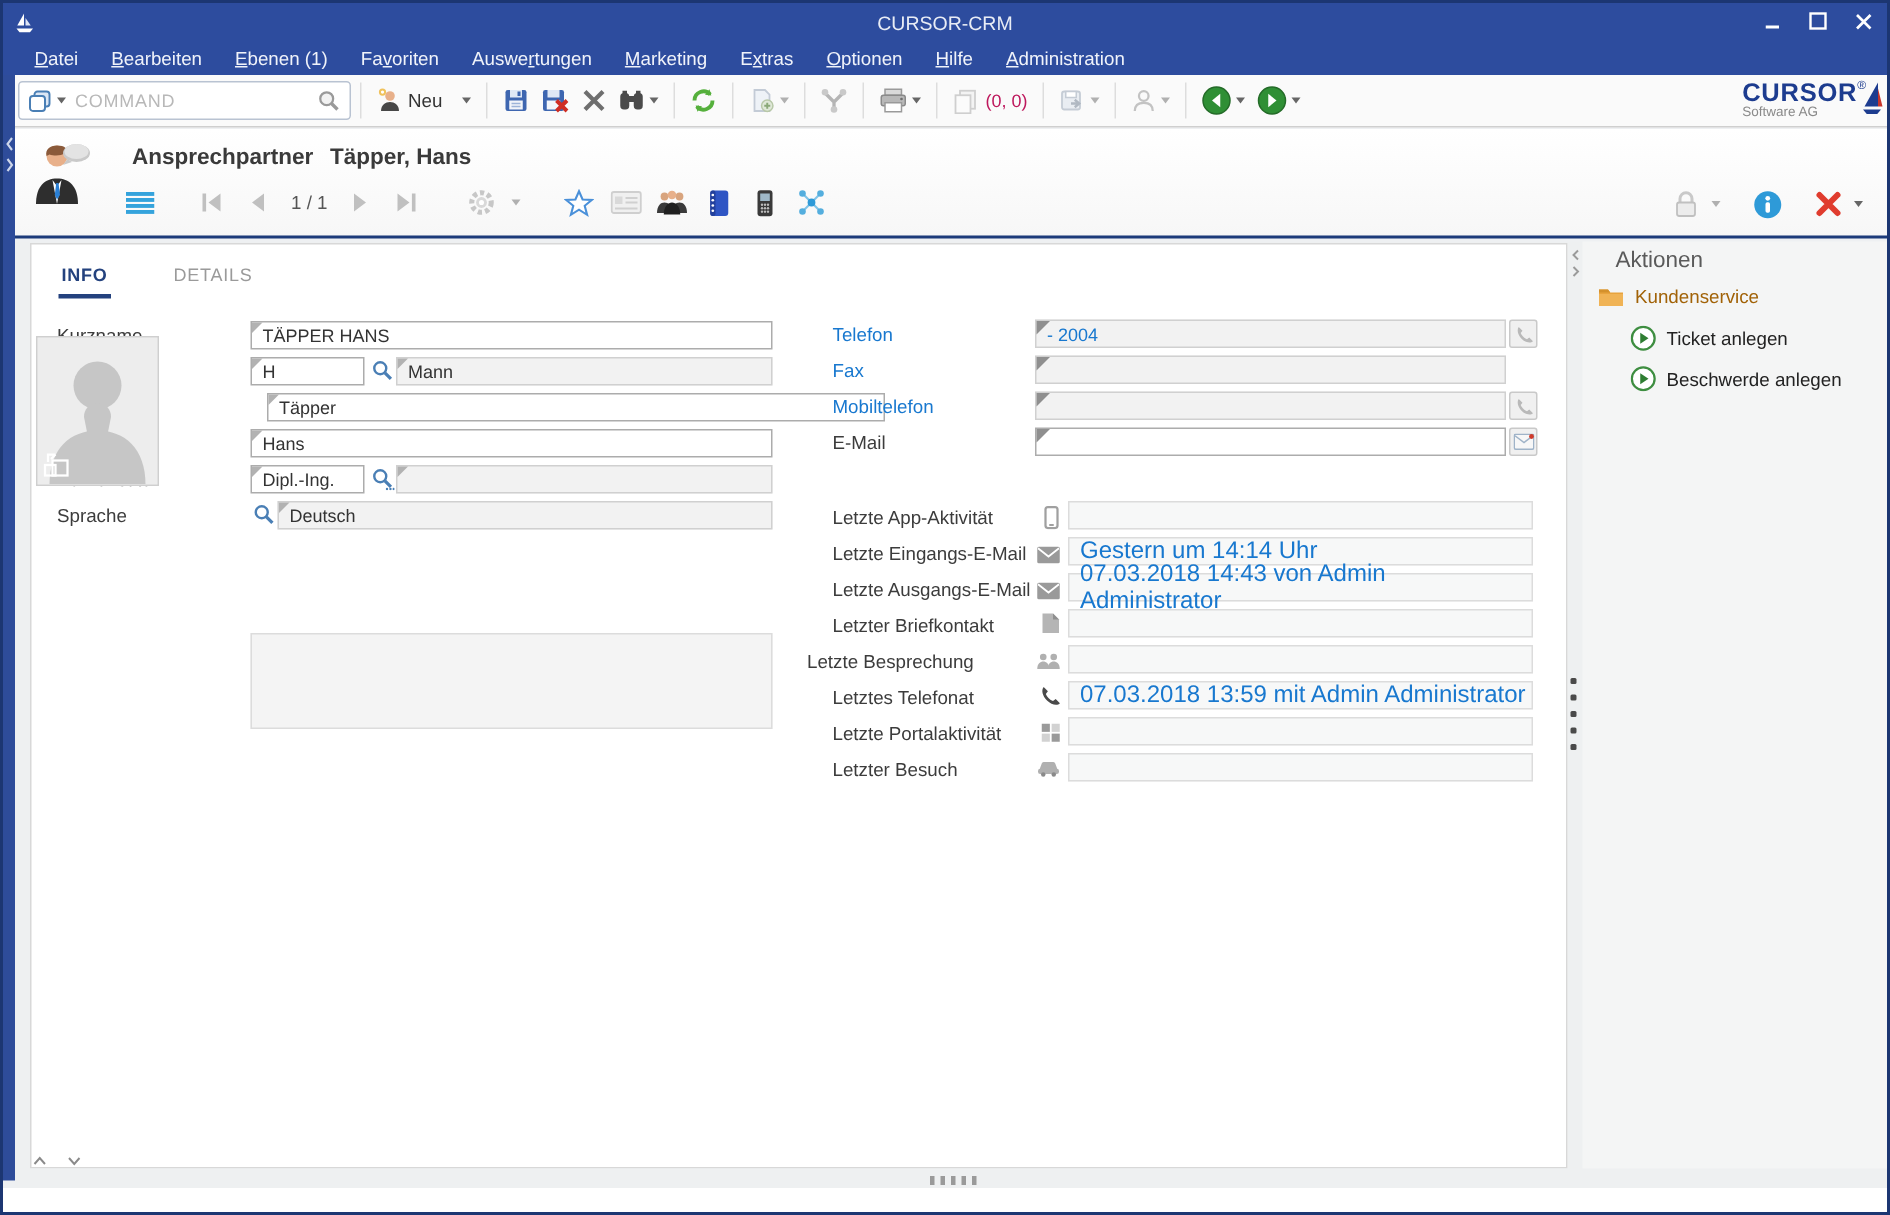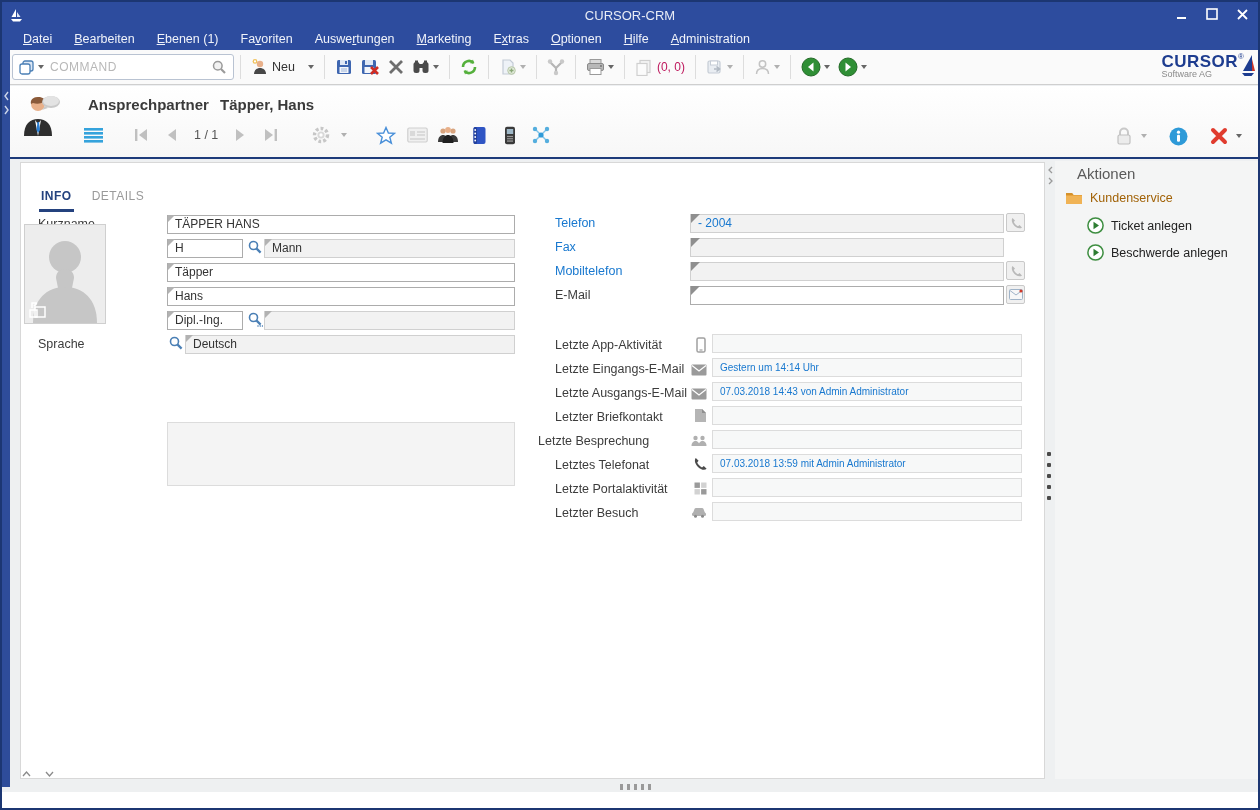--- a/index.html
+++ b/index.html
@@ -46,34 +46,34 @@
   .rtools-right { position:absolute; right:16px; top:40px; display:flex; align-items:center; gap:8px; }
 
   
   .left-stripe { position:absolute; left:0; top:48px; width:8px; height:737px; background:#2e4c9a; z-index:6; }
   .stripe-chevrons { position:absolute; left:1px; top:40px; }
 
   
   .content-bg { position:absolute; left:8px; top:159px; width:1250px; height:626px; background:#eef0f1; }
   .panel { position:absolute; left:18px; top:160px; width:1025px; height:617px; background:#fff; border:1px solid #d8d8d8; }
 
-  .tabs { position:absolute; left:18px; top:22px; display:flex; gap:16px; }
+  .tabs { position:absolute; left:18px; top:9px; display:flex; gap:40px; }
   .tab { font-size:12px; letter-spacing:0.5px; padding:4px 2px 6px 2px; cursor:pointer; }
   .tab.active { color:#24427e; font-weight:bold; border-bottom:3px solid #24427e; }
   .tab.inactive { color:#9a9a9a; }
 
   .lbl { position:absolute; font-size:12.5px; color:#3c3c3c; }
   .lbl.link { color:#1878cf; }
   .fld { position:absolute; height:19px; }
   .fld input, .fld .ro { width:100%; height:100%; border:1px solid #acacac; background:#fff; font-size:12px; color:#333; padding:0 4px 0 7px; font-family:"Liberation Sans",sans-serif; outline:none; }
   .fld.gray input, .fld.gray .ro { background:#f2f2f2; border:1px solid #d0d0d0; }
   .fld.blueval input { color:#1878cf; }
   .fld::before { content:""; position:absolute; left:1px; top:1px; border-top:7px solid #b2b2b2; border-right:7px solid transparent; z-index:2; }
   .fld.bigtri::before { border-top-width:9px; border-right-width:9px; border-top-color:#8f8f8f; }
-  .actfld { position:absolute; height:19px; background:#f7f8f8; border:1px solid #dcdcdc; font-size:10px; color:#1878cf; display:flex; align-items:center; padding-left:7px; }
+  .actfld { position:absolute; height:19px; background:#f7f8f8; border:1px solid #dcdcdc; font-size:16px; color:#1878cf; display:flex; align-items:center; padding-left:7px; }
   .sidebtn { position:absolute; width:19px; height:19px; background:#f0f0f0; border:1px solid #c9c9c9; border-radius:2px; display:flex; align-items:center; justify-content:center; cursor:pointer; }
   .rowicon { position:absolute; width:17px; height:17px; display:flex; align-items:center; justify-content:center; }
   .mag { position:absolute; width:16px; height:16px; cursor:pointer; }
 
   .photo { position:absolute; left:22px; top:222px; width:82px; height:100px; background:#ededed; border:1px solid #cfcfcf; overflow:hidden; }
   .photo .overlay { position:absolute; left:3px; bottom:3px; }
   .adresse-lbl { position:absolute; left:147px; top:242px; font-size:12.5px; color:#1878cf; font-weight:bold;margin-top:31px; }
   .adresse-box { position:absolute; left:147px; top:260px; width:348px; height:64px; background:#f4f4f4; border:1px solid #dcdcdc; font-size:12.5px; color:#333; padding:4px 6px; }
 
   
@@ -469,21 +469,21 @@
   <div class="fld" style="left:165px; top:236px; width:76px"><input value="H" style=""></div>
   <span class="mag" style="left:245px; top:237px">
       <svg width="16" height="16" viewBox="0 0 16 16">
         <circle cx="6.5" cy="6.5" r="4" fill="none" stroke="#4a7fb5" stroke-width="1.6"></circle>
         <line x1="9.6" y1="9.6" x2="13.6" y2="13.6" stroke="#4a7fb5" stroke-width="2.2"></line>
       </svg>
     </span>
   <div class="fld gray" style="left:262px; top:236px; width:251px"><input readonly="" value="Mann" style=""></div>
 
   <span class="lbl" style="left:36px; top:263px">Nachname</span>
-  <div class="fld" style="left:165px; top:260px; width:348px"><input value="Täpper" style=""></div>
+  <div class="fld" style="left:176px; top:260px; width:412px"><input value="Täpper" style=""></div>
 
   <span class="lbl" style="left:36px; top:287px">Vorname</span>
   <div class="fld" style="left:165px; top:284px; width:348px"><input value="Hans" style=""></div>
 
   <span class="lbl" style="left:36px; top:311px">Namenstitel</span>
   <div class="fld" style="left:165px; top:308px; width:76px"><input value="Dipl.-Ing." style=""></div>
   <span class="mag" style="left:245px; top:309px">
       <svg width="16" height="16" viewBox="0 0 16 16">
         <circle cx="6.5" cy="6.5" r="4" fill="none" stroke="#4a7fb5" stroke-width="1.6"></circle>
         <line x1="9.6" y1="9.6" x2="13.6" y2="13.6" stroke="#4a7fb5" stroke-width="2.2"></line>

